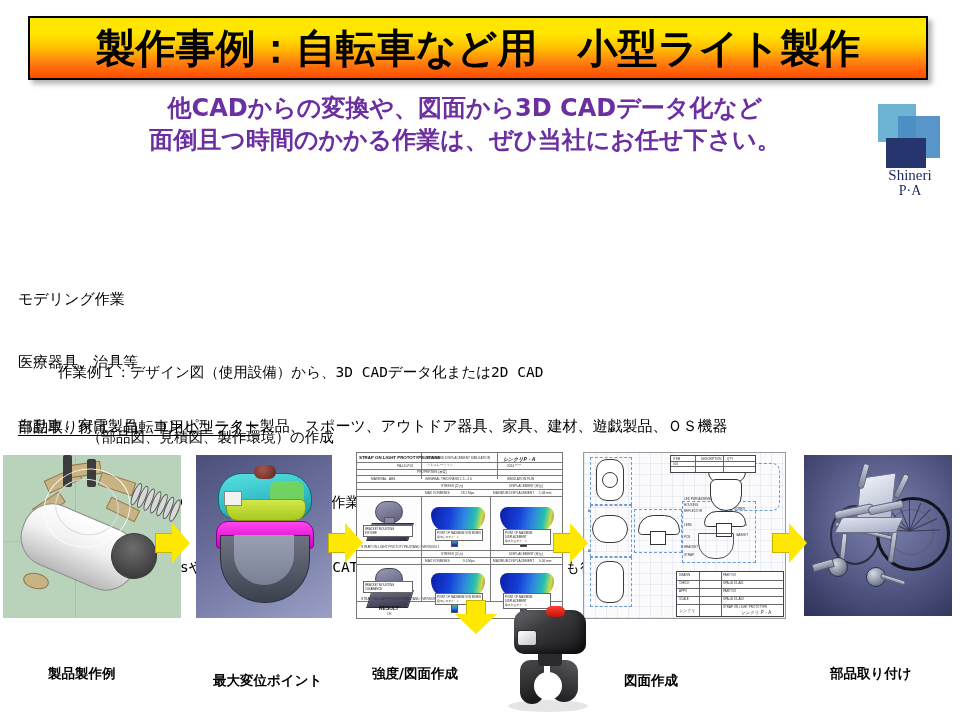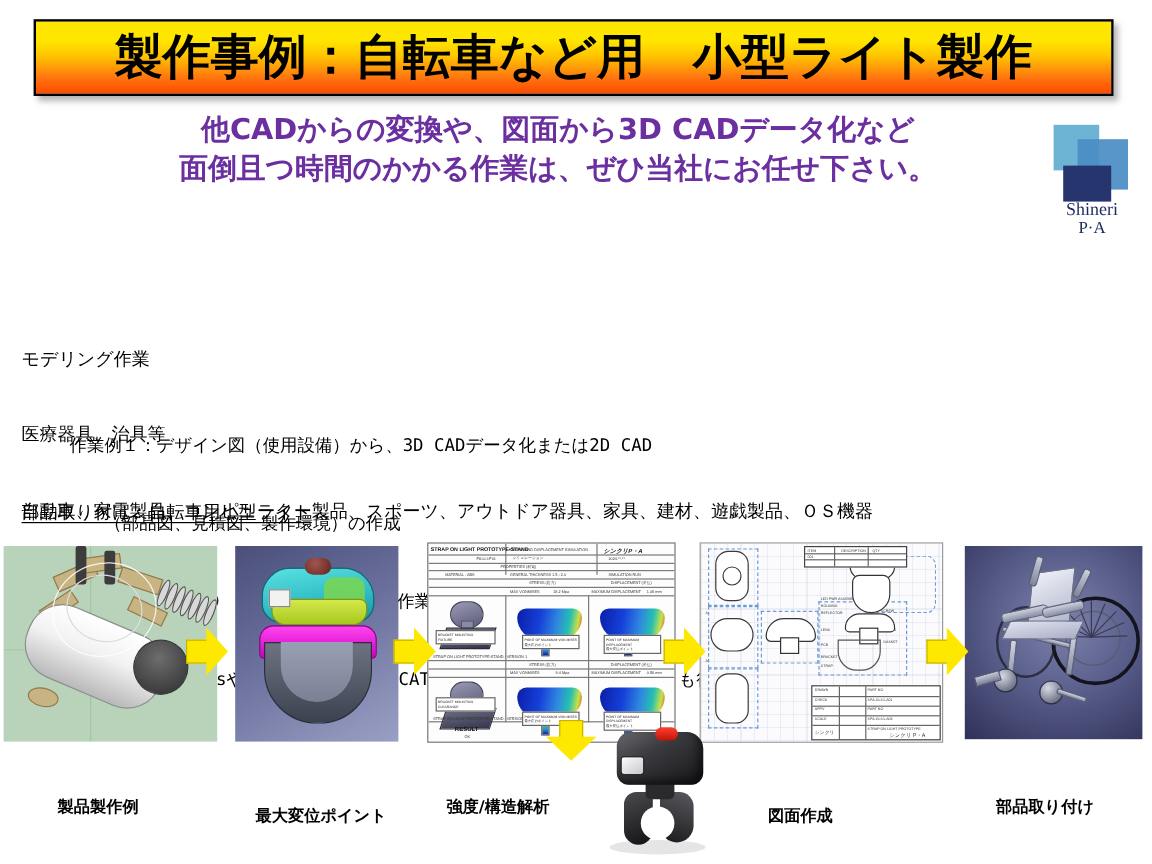--- a/index.html
+++ b/index.html
@@ -81,21 +81,21 @@
   #arrow-down .head{position:absolute;left:0;top:14px;width:0;height:0;
     border-left:21px solid transparent;border-right:21px solid transparent;border-top:20px solid #ffe800;}
   
   .cap{
     position:absolute;font-family:"DejaVu Sans","Liberation Sans",sans-serif;
     font-weight:bold;font-size:13.5px;color:#000;line-height:1.35;white-space:pre;
   }
   #cap1{left:48px; top:628px;}
   #cap2{left:213px;top:635px;}
   #cap3{left:372px;top:628px;}
-  #cap4{left:640px;top:635px;}
+  #cap4{left:624px;top:635px;}
   #cap5{left:830px;top:628px;}
   
   #product-photo{position:absolute;left:498px;top:604px;width:105px;height:112px;}
   #pp-shade{position:absolute;left:10px;top:96px;width:80px;height:12px;border-radius:50%;background:rgba(0,0,0,.10);}
   #pp-head{position:absolute;left:16px;top:6px;width:72px;height:44px;border-radius:12px 14px 10px 10px;
     background:linear-gradient(150deg,#6a6a6e 0%,#3b3b3f 38%,#17171a 100%);box-shadow:inset -4px -4px 8px rgba(0,0,0,.55);}
   #pp-btn{position:absolute;left:48px;top:2px;width:19px;height:11px;border-radius:6px;
     background:linear-gradient(180deg,#ff4030,#c01408);}
   #pp-lens{position:absolute;left:19px;top:26px;width:18px;height:14px;border-radius:3px;
     background:linear-gradient(145deg,#fdfdfd,#c8c8cc);border:1px solid #2a2a2c;}
@@ -493,21 +493,21 @@
 </div>
 
 <div class="cap" id="cap1">
   <div>製品製作例</div>
   <div>レイアウト設定</div>
 </div>
 <div class="cap" id="cap2">
   <div>最大変位ポイント</div>
 </div>
 <div class="cap" id="cap3">
-  <div>強度/構造解析</div>
+  <div>強度/図面作成</div>
   <div>外観CG作業</div>
 </div>
 <div class="cap" id="cap4">
   <div>図面作成</div>
 </div>
 <div class="cap" id="cap5">
   <div>部品取り付け</div>
   <div>Assyデータ製作</div>
 </div>
 

